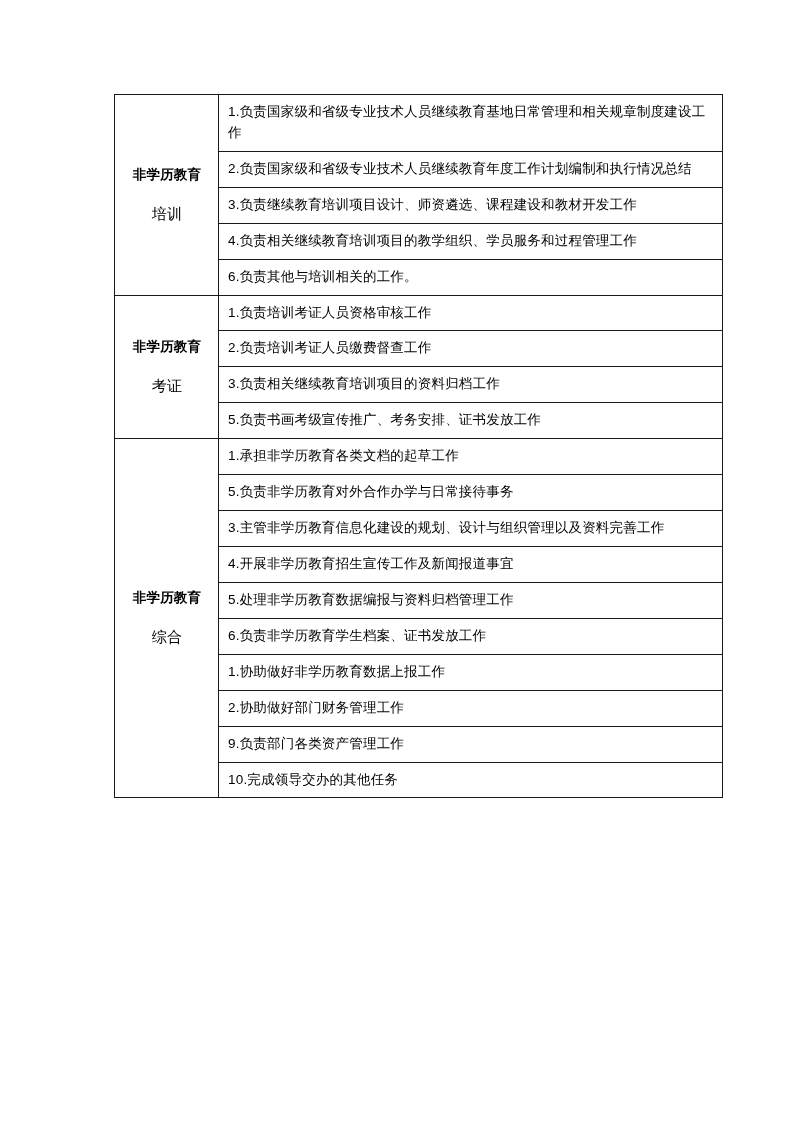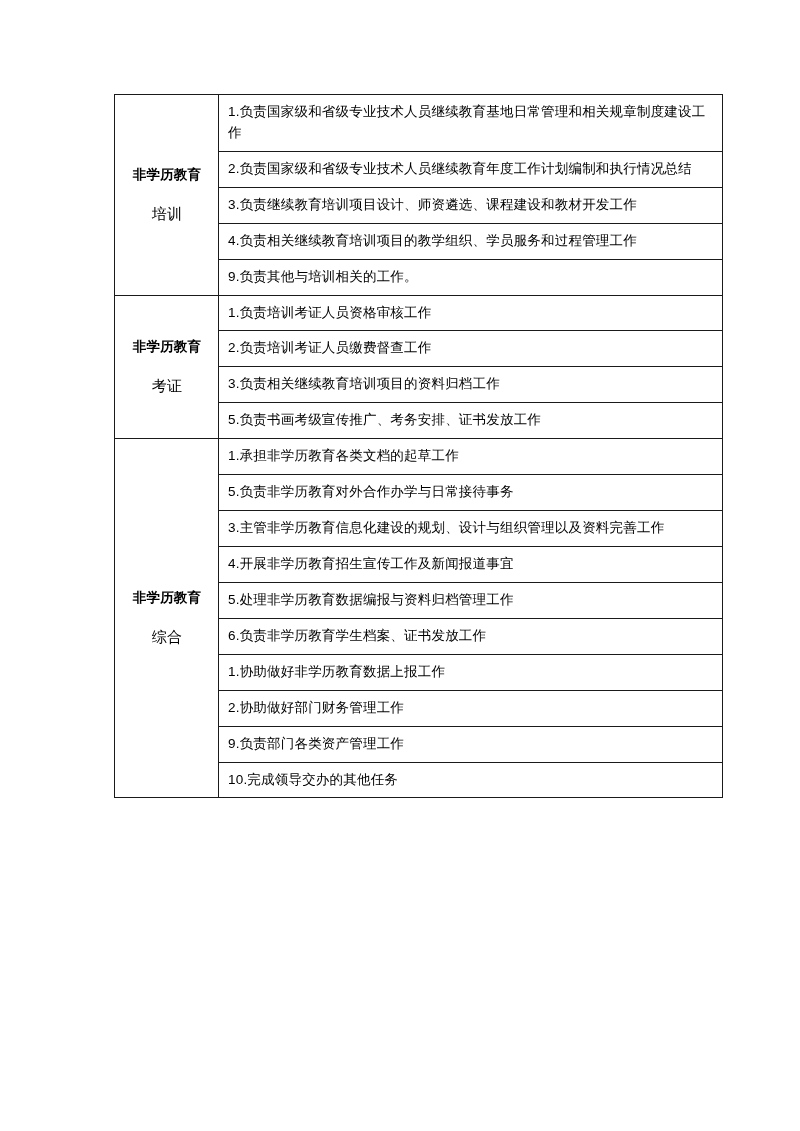--- a/index.html
+++ b/index.html
@@ -72,21 +72,21 @@
       <tr>
         <td class="item-cell">2.负责国家级和省级专业技术人员继续教育年度工作计划编制和执行情况总结</td>
       </tr>
       <tr>
         <td class="item-cell">3.负责继续教育培训项目设计、师资遴选、课程建设和教材开发工作</td>
       </tr>
       <tr>
         <td class="item-cell">4.负责相关继续教育培训项目的教学组织、学员服务和过程管理工作</td>
       </tr>
       <tr>
-        <td class="item-cell">9.负责其他与培训相关的工作。</td>
+        <td class="item-cell">6.负责其他与培训相关的工作。</td>
       </tr>
 
       <tr>
         <td class="cat-cell" rowspan="4">
           <span class="cat-main">非学历教育</span>
           <span class="cat-sub">考证</span>
         </td>
         <td class="item-cell">1.负责培训考证人员资格审核工作</td>
       </tr>
       <tr>

